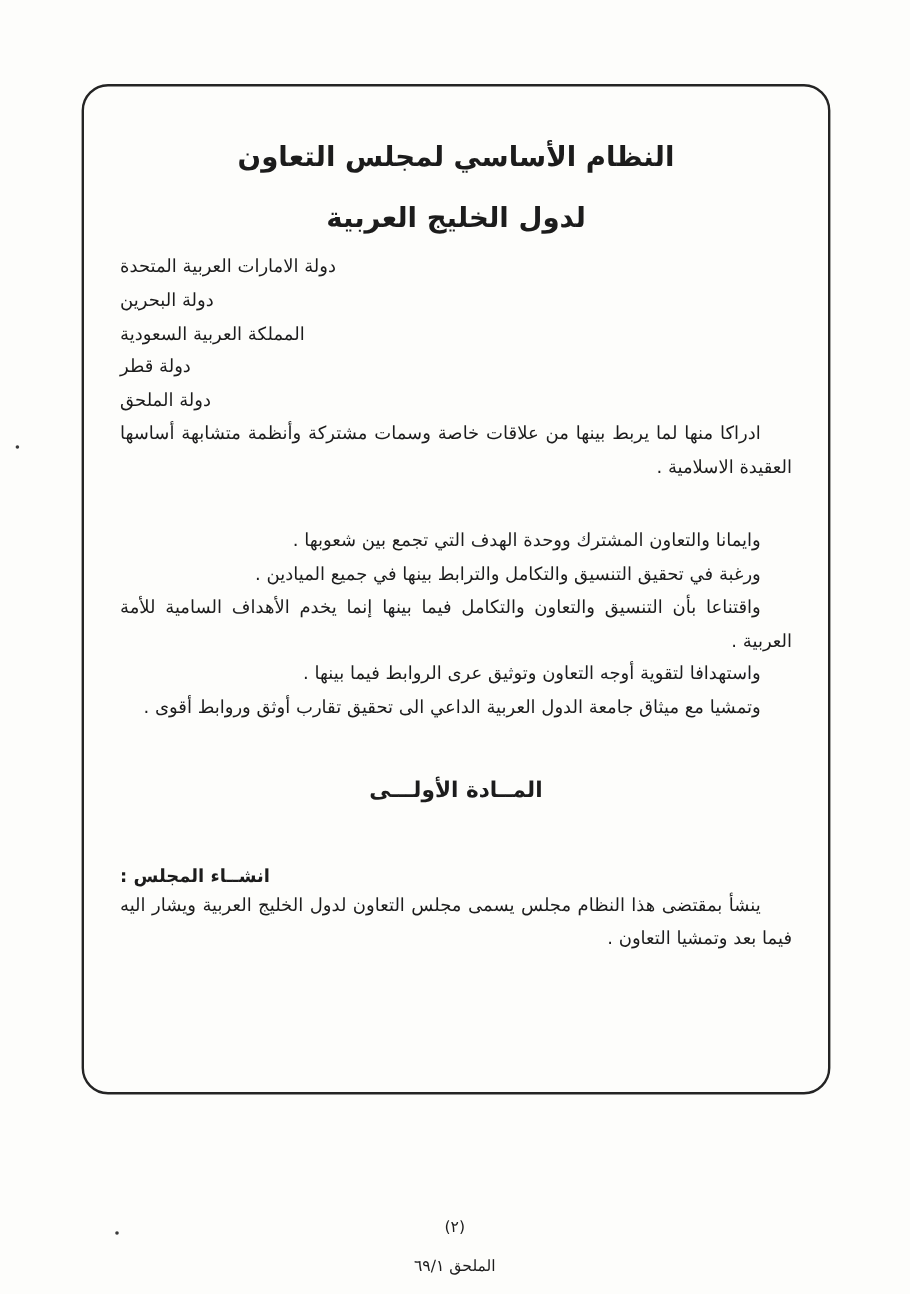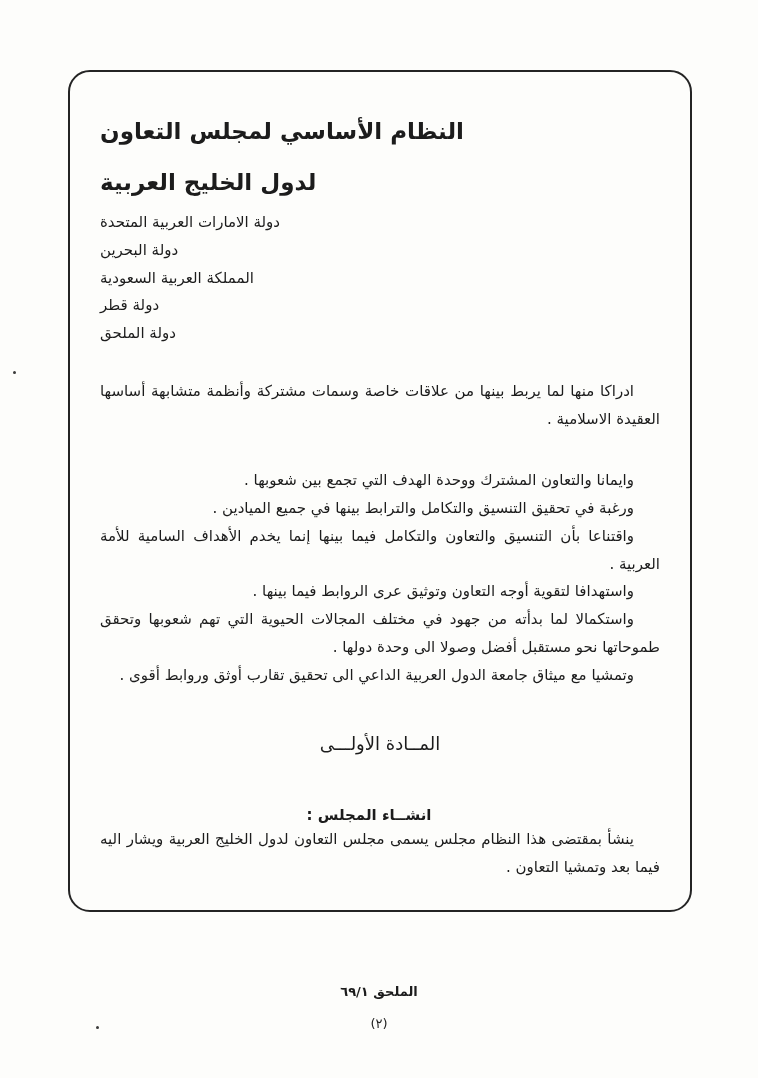--- a/index.html
+++ b/index.html
@@ -19,21 +19,21 @@
   .page-frame{
     position:absolute;
     left:68px;top:70px;
     width:624px;height:842px;
     box-sizing:border-box;
     border:2px solid #242424;
     border-radius:22px;
     padding:24px 30px;
   }
   .doc-title{
-    text-align:left;
+    text-align:center;
     font-weight:bold;
     font-size:23px;
     line-height:2.2;
     margin:10px 0 0 0;
   }
   .preamble-intro{
     font-size:15px;
     margin-top:38px;
     text-align:right;
   }
@@ -46,42 +46,42 @@
     text-align:left;
   }
   .para{
     font-size:15px;
     line-height:1.85;
     text-align:justify;
     text-justify:inter-word;
     margin:0;
   }
   .para.indent{ text-indent:26px; }
-  .preamble-paragraph{ margin-top:30px; }
+  .preamble-paragraph{ }
   .clauses{ margin-top:34px; }
   .article-heading{
     text-align:center;
-    font-weight:normal;
+    font-weight:bold;
     font-size:18px;
     margin-top:44px;
   }
   .section-heading{
     font-weight:bold;
     font-size:15px;
     margin-top:52px;
     text-indent:22px;
-    text-align:center;
+    text-align:left;
   }
   .section-body{ margin-top:2px; }
   .footer-annex{
     position:absolute;
     left:0;right:0;
-    top:984px;
+    top:1048px;
     text-align:center;
-    font-weight:bold;
+    font-weight:normal;
     font-size:13px;
   }
   .footer-page{
     position:absolute;
     left:0;right:0;
     top:1016px;
     text-align:center;
     font-size:13px;
   }
   .speck{
@@ -112,21 +112,20 @@
     <div class="state-line">دولة الملحق</div>
   </div>
 
   <p class="para indent preamble-paragraph">ادراكا منها لما يربط بينها من علاقات خاصة وسمات مشتركة وأنظمة متشابهة أساسها العقيدة الاسلامية .</p>
 
   <div class="clauses">
     <p class="para indent">وايمانا والتعاون المشترك ووحدة الهدف التي تجمع بين شعوبها .</p>
     <p class="para indent">ورغبة في تحقيق التنسيق والتكامل والترابط بينها في جميع الميادين .</p>
     <p class="para indent">واقتناعا بأن التنسيق والتعاون والتكامل فيما بينها إنما يخدم الأهداف السامية للأمة العربية .</p>
     <p class="para indent">واستهدافا لتقوية أوجه التعاون وتوثيق عرى الروابط فيما بينها .</p>
-    <p class="para indent">واستكمالا لما بدأته من جهود في مختلف المجالات الحيوية التي تهم شعوبها وتحقق طموحاتها نحو مستقبل أفضل وصولا الى وحدة دولها .</p>
     <p class="para indent">وتمشيا مع ميثاق جامعة الدول العربية الداعي الى تحقيق تقارب أوثق وروابط أقوى .</p>
   </div>
 
   <div class="article-heading">المــادة الأولـــى</div>
 
   <div class="section-heading">انشــاء المجلس :</div>
 
   <p class="para indent section-body">ينشأ بمقتضى هذا النظام مجلس يسمى مجلس التعاون لدول الخليج العربية ويشار اليه فيما بعد وتمشيا التعاون .</p>
 
 </div>

